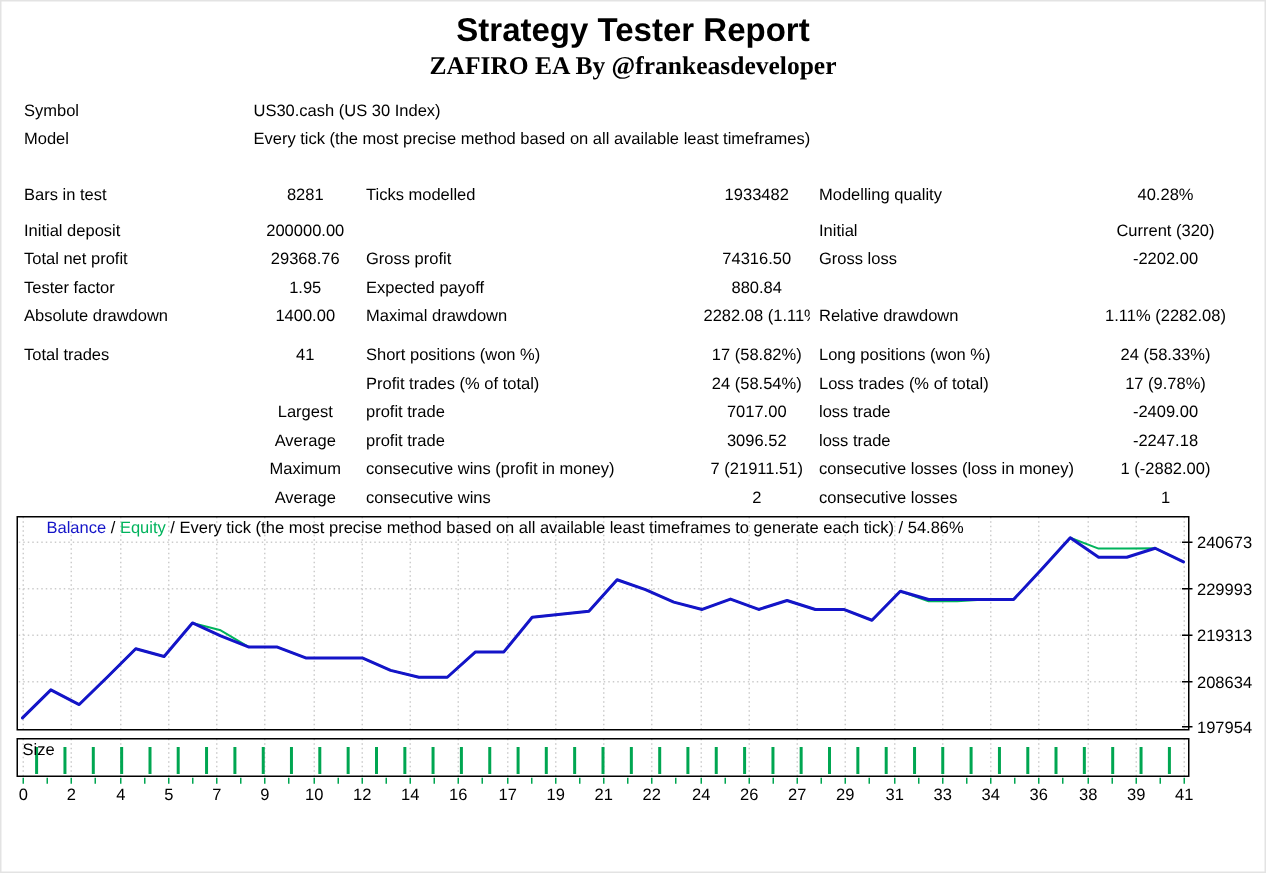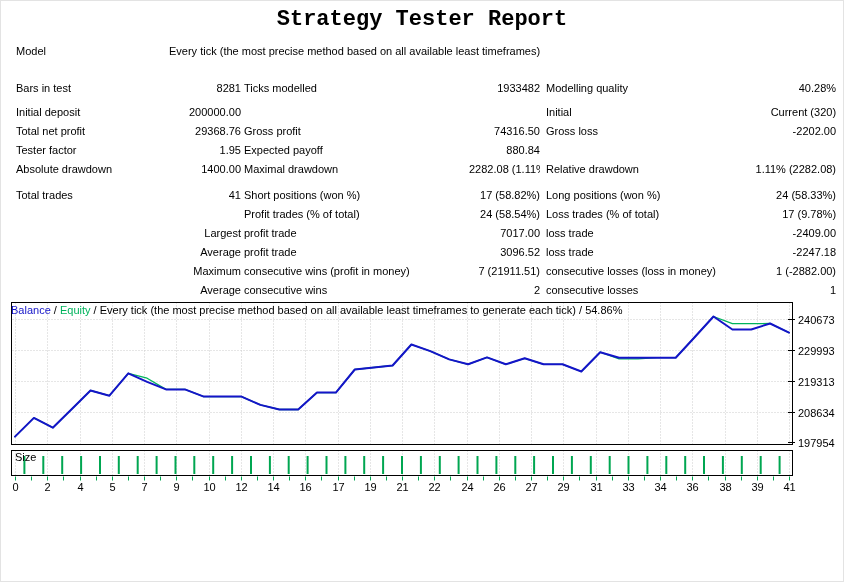--- a/index.html
+++ b/index.html
@@ -1,49 +1,54 @@
 <!DOCTYPE html>
 <html><head>
 <meta charset="utf-8">
 <style>
   html,body{margin:0;padding:0;background:#fff;}
   .page{position:relative;width:844px;height:582px;background:#fff;overflow:hidden;
         font-family:"Liberation Sans",sans-serif;color:#000;box-sizing:border-box;border:1px solid #e3e3e3;}
-  .title{font-family:Liberation Mono, monospace;font-weight:bold;font-size:22px;line-height:25px;
+  .title{font-family:Liberation Sans, sans-serif;font-weight:bold;font-size:22px;line-height:25px;
          text-align:center;padding-top:6px;}
   .subtitle{font-family:"Liberation Serif",serif;font-weight:bold;font-size:17px;line-height:23px;
          text-align:center;}
   table.report{border-collapse:collapse;table-layout:fixed;width:820px;margin:10px 0 0 15px;}
   table.report td{font-size:11px;line-height:19px;height:19px;padding:0;white-space:nowrap;overflow:hidden;}
-  table.report td.r{text-align:right;}
+  table.report td.r{text-align:center;}
   table.report td.l{text-align:left;}
   table.report td.p2{padding-left:3px;}
   table.report td.p4{padding-left:6px;}
   table.report tr.spacer td{line-height:0;font-size:0;}
   .chart-wrap{position:relative;width:844px;height:203px;}
-  #legend{position:absolute;left:10px;top:4px;font-size:11px;white-space:nowrap;z-index:2;}
+  #legend{position:absolute;left:30px;top:4px;font-size:11px;white-space:nowrap;z-index:2;}
   #chart-svg{display:block;}
   #chart-svg text{font-family:"Liberation Sans",sans-serif;font-size:11px;fill:#000;}
 </style>
 </head>
 <body>
 
 <div class="page">
   <div class="title">Strategy Tester Report</div>
+  <div class="subtitle">ZAFIRO EA By @frankeasdeveloper</div>
 
   <table class="report" id="report-table">
     <colgroup>
       <col style="width:150px">
         <col style="width:75px">
         <col style="width:228px">
       <col style="width:71px">
         <col style="width:178px">
         <col style="width:118px">
     </colgroup>
     <tbody id="report-body">
+        <tr>
+          <td class="l">Symbol</td>
+          <td colspan="5" class="l p2">US30.cash (US 30 Index)</td>
+        </tr>
         <tr>
           <td class="l">Model</td>
           <td colspan="5" class="l p2">Every tick (the most precise method based on all available least timeframes)</td>
         </tr>
         <tr class="spacer">
           <td colspan="6" style="height: 18px;"></td>
         </tr>
         <tr>
           <td class="l">Bars in test</td>
           <td class="r">8281</td>

